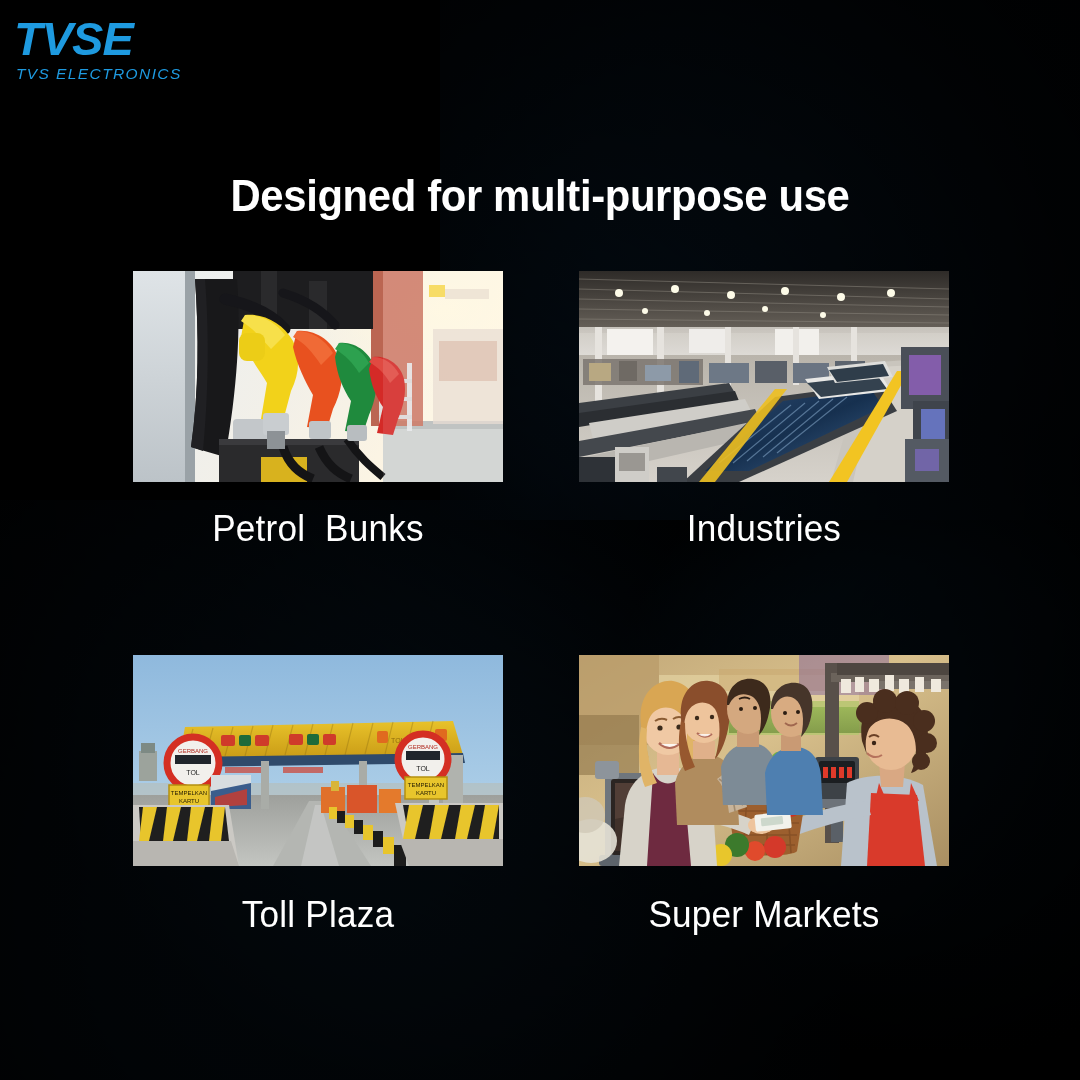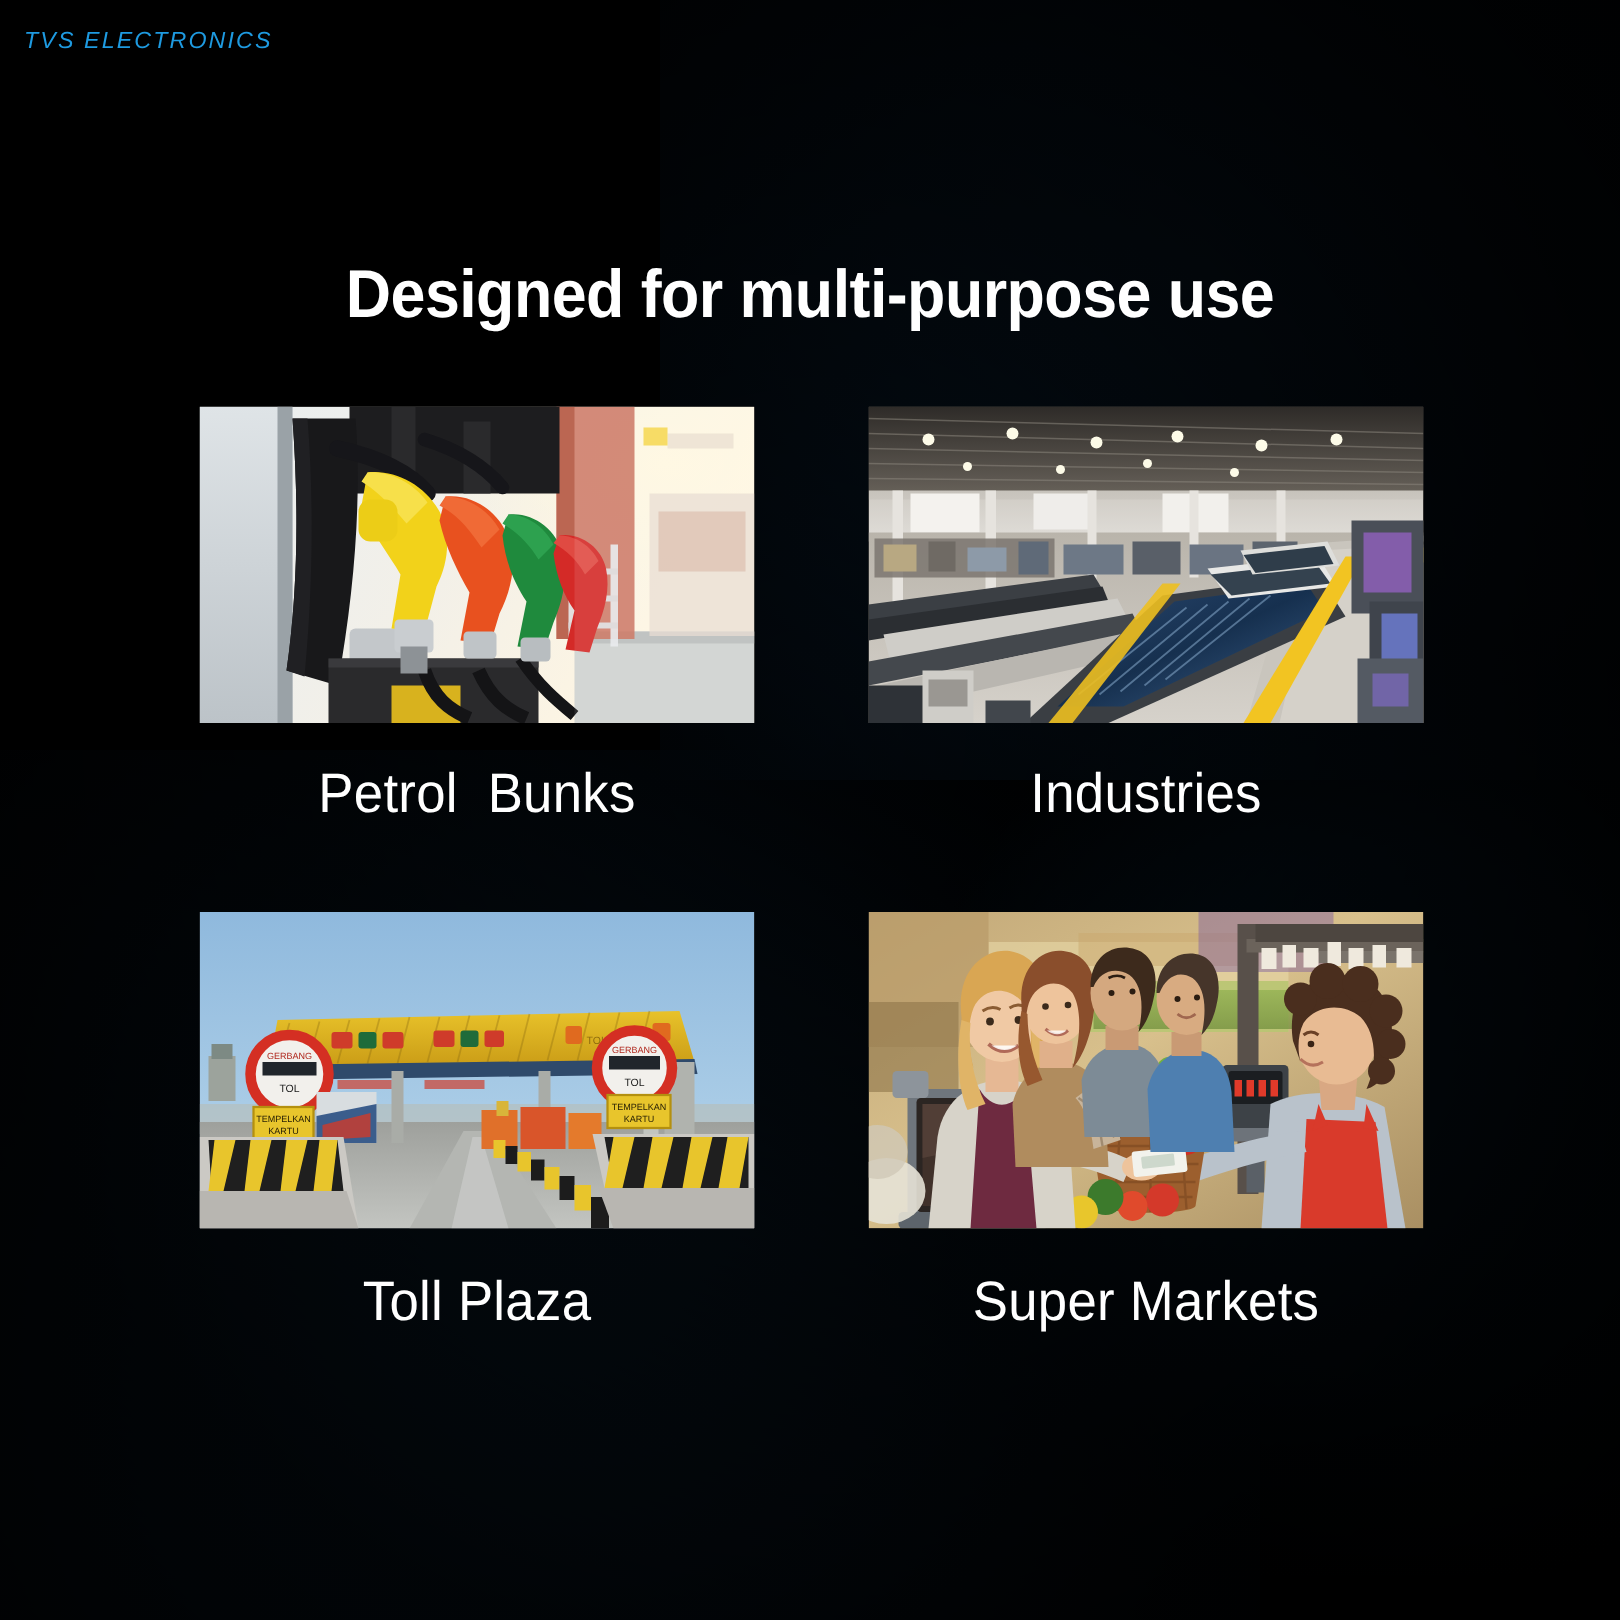--- a/index.html
+++ b/index.html
@@ -125,21 +125,21 @@
     left: 133px;
     top: 271px;
     width: 816px;
     z-index: 5;
     display: grid;
     grid-template-columns: 370px 370px;
     column-gap: 76px;
     row-gap: 0px;
   }
   .cell { width: 370px; }
-  .cell.row2 { margin-top: 58px; }
+  .cell.row2 { margin-top: 105px; }
 
   .photo {
     width: 370px;
     height: 211px;
     position: relative;
     overflow: hidden;
     background: #101010;
   }
   .cell.row2 .photo { height: 211px; }
 
@@ -162,20 +162,21 @@
 <body>
 
 <div id="poster">
 
   <div class="glow-bl"></div>
   <div class="glow-tr"></div>
   <div class="glow-center-r"></div>
   <div class="vignette"></div>
 
   <div id="logo">
+    <span class="wordmark">TVSE</span>
     <span class="subwordmark">TVS ELECTRONICS</span>
   </div>
 
   <div id="headline">Designed for multi-purpose use</div>
 
   <div id="grid">
 
     <div class="cell">
       <div class="photo">
         <svg viewBox="0 0 370 211" preserveAspectRatio="none">

